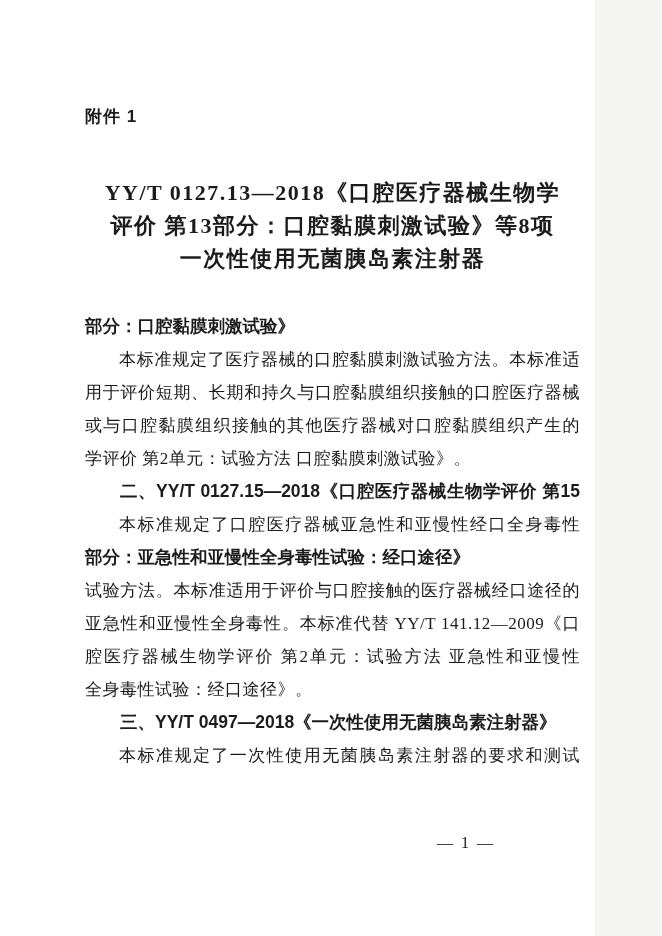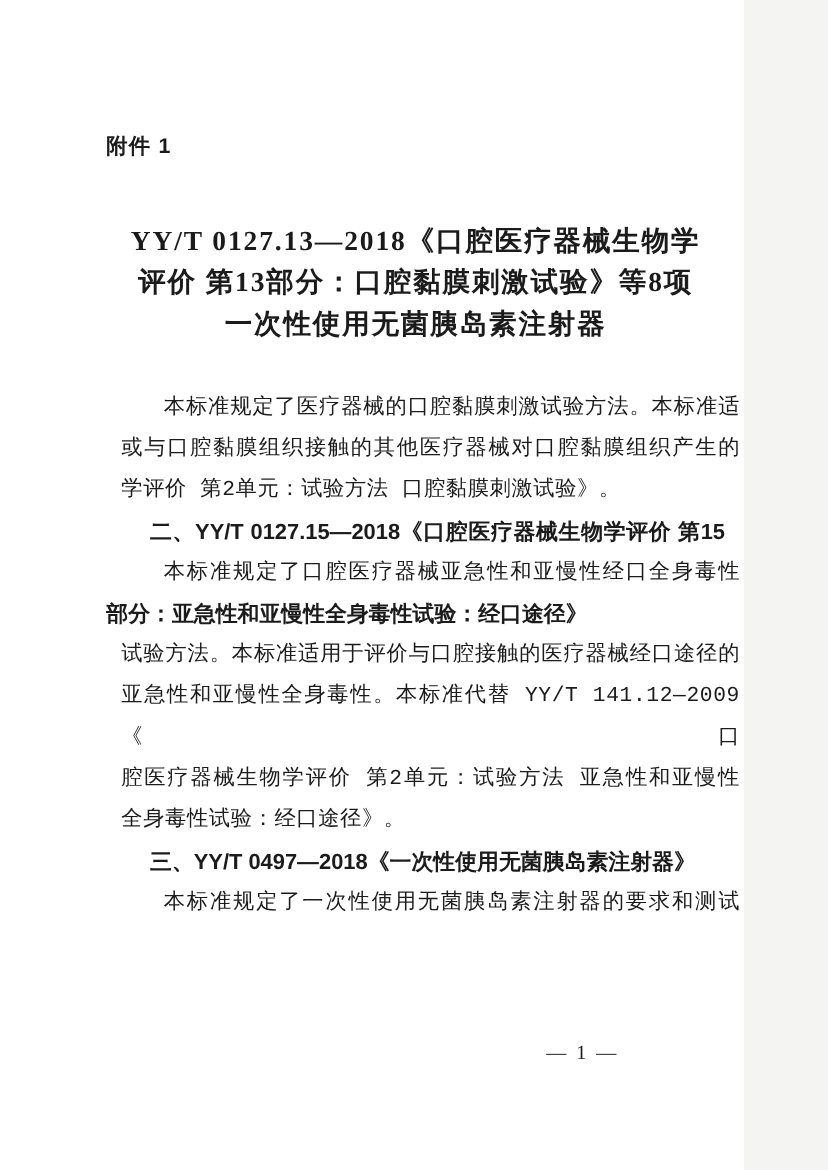--- a/index.html
+++ b/index.html
@@ -59,24 +59,23 @@
   }
   .line.indent {
     text-indent: 2em;
   }
   .heading-line {
     font-family: "Liberation Sans", sans-serif;
     font-weight: bold;
     font-size: 17.5px;
   }
   .body-line {
-    font-family: Liberation Mono, monospace;
+    font-family: Liberation Serif, serif;
     font-size: 17px;
     letter-spacing: 0.5px;
-    margin-left: 12px;
   }
   .page-number {
     position: absolute;
     top: 834px;
     right: 100px;
     font-family: "Liberation Serif", serif;
     font-size: 16px;
     letter-spacing: 2px;
   }
 </style>
@@ -88,22 +87,24 @@
   <div class="attachment-label">附件 1</div>
 
   <div class="doc-title">
     <div class="line">YY/T 0127.13—2018《口腔医疗器械生物学</div>
     <div class="line">评价 第13部分：口腔黏膜刺激试验》等8项</div>
     <div class="line">一次性使用无菌胰岛素注射器</div>
   </div>
 
   <div class="main-text">
 
+    <div class="line heading-line">部分：口腔黏膜刺激试验》</div>
 
     <div class="line body-line fill indent">本标准规定了医疗器械的口腔黏膜刺激试验方法。本标准适</div>
+    <div class="line body-line fill">用于评价短期、长期和持久与口腔黏膜组织接触的口腔医疗器械</div>
     <div class="line body-line fill">或与口腔黏膜组织接触的其他医疗器械对口腔黏膜组织产生的</div>
     <div class="line body-line">学评价 第2单元：试验方法 口腔黏膜刺激试验》。</div>
 
     <div class="line heading-line fill indent">二、YY/T 0127.15—2018《口腔医疗器械生物学评价 第15</div>
     <div class="line body-line fill indent">本标准规定了口腔医疗器械亚急性和亚慢性经口全身毒性</div>
 
     <div class="line heading-line">部分：亚急性和亚慢性全身毒性试验：经口途径》</div>
     <div class="line body-line fill">试验方法。本标准适用于评价与口腔接触的医疗器械经口途径的</div>
     <div class="line body-line fill">亚急性和亚慢性全身毒性。本标准代替 YY/T 141.12—2009《口</div>
     <div class="line body-line fill">腔医疗器械生物学评价 第2单元：试验方法 亚急性和亚慢性</div>

